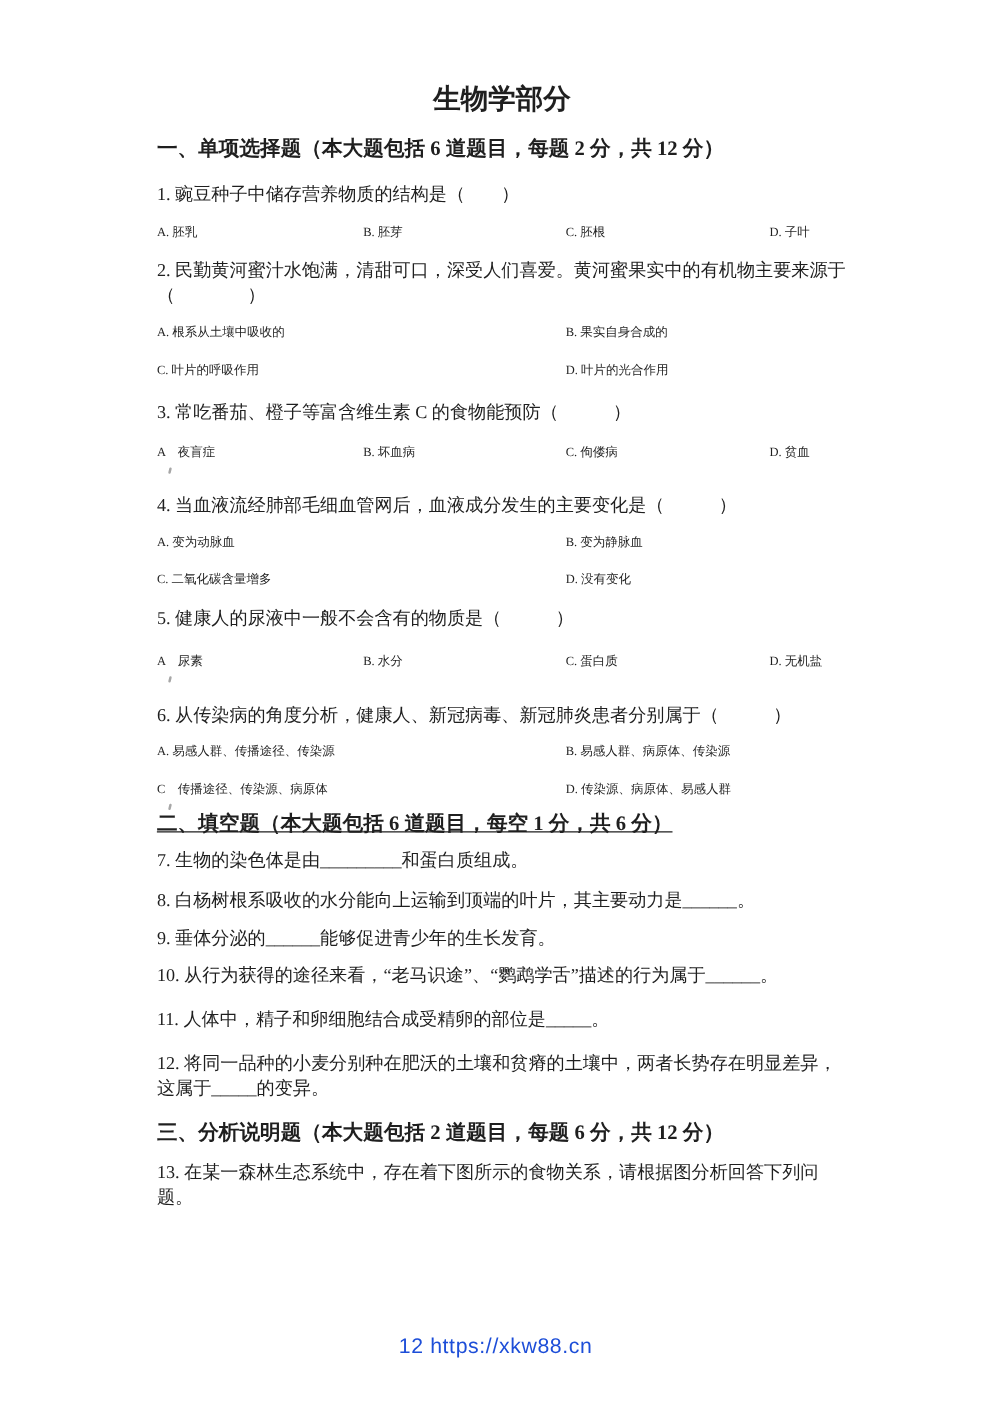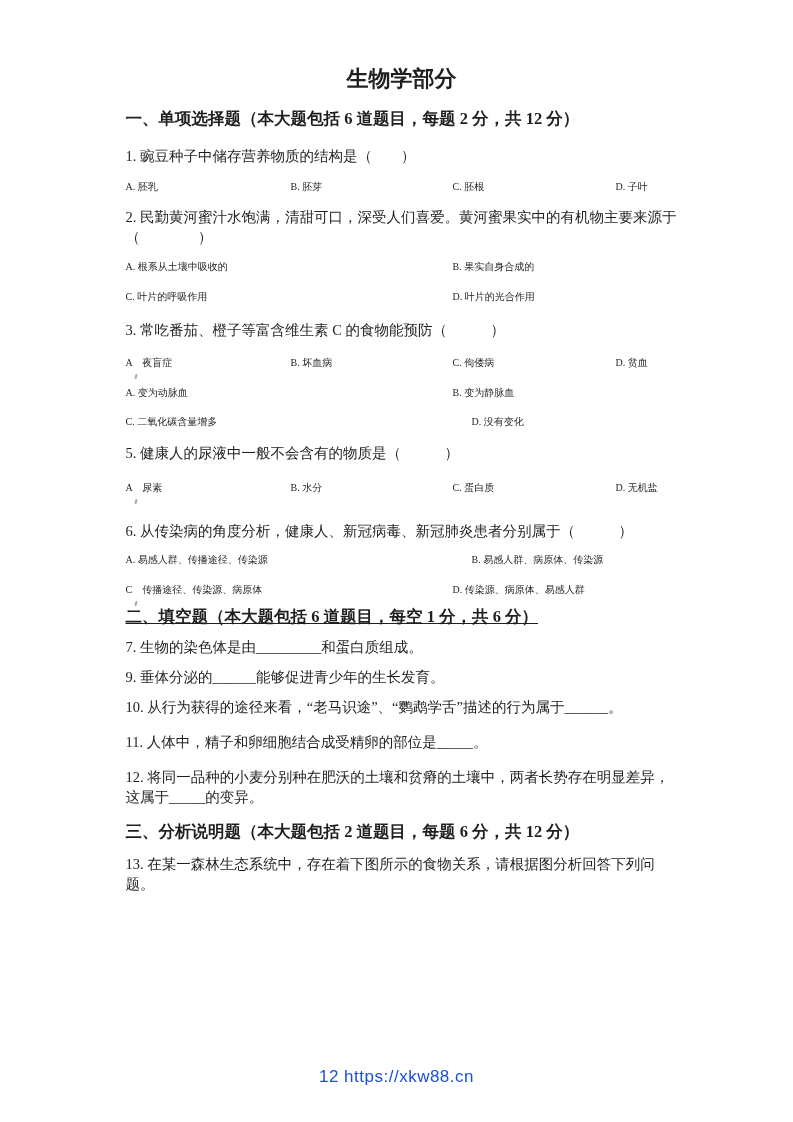--- a/index.html
+++ b/index.html
@@ -72,21 +72,21 @@
     top: 1066px;
     text-align: center;
     font-family: "Liberation Sans", "DejaVu Sans", sans-serif;
     font-size: 17px;
     line-height: 22px;
     color: #1d4ed8;
     letter-spacing: 0.5px;
   }
   
   .mt8  { margin-top: 8px; }
-  .mt9  { margin-top: 9px; gap: 19px; }
+  .mt9  { margin-top: 9px; }
   .mt10 { margin-top: 10px; }
   .mt11 { margin-top: 11px; }
   .mt12 { margin-top: 12px; }
   .mt13 { margin-top: 13px; }
   .mt14 { margin-top: 5px; text-decoration: underline; }
   .mt15 { margin-top: 15px; }
   .mt22 { margin-top: 22px; }
   .mt23 { margin-top: 23px; }
 </style>
 </head>
@@ -117,20 +117,21 @@
   </div>
 
   <p class="stem mt13">3. 常吃番茄、橙子等富含维生素 C 的食物能预防（　　　）</p>
   <div class="opts cols4 mt13">
     <span class="opt artifact-dot">A　夜盲症</span>
     <span class="opt">B. 坏血病</span>
     <span class="opt">C. 佝偻病</span>
     <span class="opt">D. 贫血</span>
   </div>
 
+  <p class="stem mt22">4. 当血液流经肺部毛细血管网后，血液成分发生的主要变化是（　　　）</p>
   <div class="opts cols2 mt10">
     <span class="opt">A. 变为动脉血</span>
     <span class="opt">B. 变为静脉血</span>
   </div>
   <div class="opts cols2 mt9">
     <span class="opt">C. 二氧化碳含量增多</span>
     <span class="opt">D. 没有变化</span>
   </div>
 
   <p class="stem mt11">5. 健康人的尿液中一般不会含有的物质是（　　　）</p>
@@ -147,20 +148,21 @@
     <span class="opt">B. 易感人群、病原体、传染源</span>
   </div>
   <div class="opts cols2 mt10">
     <span class="opt artifact-dot">C　传播途径、传染源、病原体</span>
     <span class="opt">D. 传染源、病原体、易感人群</span>
   </div>
 
   <h2 class="sec mt14">二、填空题（本大题包括 6 道题目，每空 1 分，共 6 分）</h2>
 
   <p class="fill mt8">7. 生物的染色体是由_________和蛋白质组成。</p>
+  <p class="fill mt12">8. 白杨树根系吸收的水分能向上运输到顶端的叶片，其主要动力是______。</p>
   <p class="fill mt10">9. 垂体分泌的______能够促进青少年的生长发育。</p>
   <p class="fill mt10">10. 从行为获得的途径来看，“老马识途”、“鹦鹉学舌”描述的行为属于______。</p>
   <p class="fill mt15">11. 人体中，精子和卵细胞结合成受精卵的部位是_____。</p>
   <p class="fill mt15">12. 将同一品种的小麦分别种在肥沃的土壤和贫瘠的土壤中，两者长势存在明显差异，这属于_____的变异。</p>
 
   <h2 class="sec mt13">三、分析说明题（本大题包括 2 道题目，每题 6 分，共 12 分）</h2>
 
   <p class="fill mt10">13. 在某一森林生态系统中，存在着下图所示的食物关系，请根据图分析回答下列问题。</p>
 
   <div class="footer">12 https://xkw88.cn</div>

